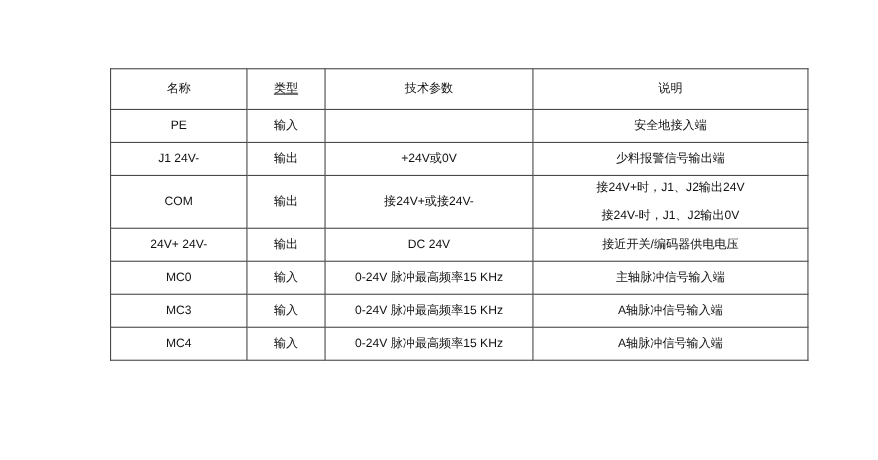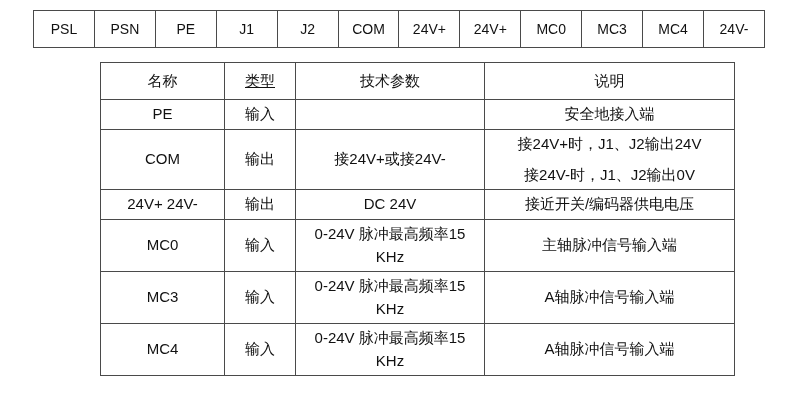--- a/index.html
+++ b/index.html
@@ -46,21 +46,21 @@
     top: 62px;
     width: 598px;
     border-collapse: collapse;
     table-layout: fixed;
   }
   .spec-table th,
   .spec-table td {
     border: 1px solid #4a4a4a;
     text-align: center;
     vertical-align: middle;
-    font-size: 15px;
+    font-size: 11px;
     color: #111;
     padding: 3px 4px;
     line-height: 1.5;
     font-weight: normal;
   }
   .spec-table thead td {
     height: 30px;
   }
   .spec-table tbody tr {
     height: 30px;
@@ -77,54 +77,42 @@
   .desc-two-lines span + span {
     margin-top: 8px;
   }
   .empty-cell { }
 </style>
 </head>
 <body>
 
 <div class="page">
 
-  <table class="terminal-strip">
-    <tbody>
-      <tr>
-        <td>PSL</td>
-        <td>PSN</td>
-        <td>PE</td>
-        <td>J1</td>
-        <td>J2</td>
-        <td>COM</td>
-        <td>24V+</td>
-        <td>24V+</td>
-        <td>MC0</td>
-        <td>MC3</td>
-        <td>MC4</td>
-        <td>24V-</td>
-      </tr>
-    </tbody>
-  </table>
 
   <table class="spec-table">
     <thead>
       <tr>
         <td class="col-name">名称</td>
         <td class="col-type">类型</td>
         <td class="col-param">技术参数</td>
         <td class="col-desc">说明</td>
       </tr>
     </thead>
     <tbody>
       <tr>
         <td>PE</td>
         <td>输入</td>
         <td class="empty-cell"></td>
         <td>安全地接入端</td>
+      </tr>
+      <tr>
+        <td>J1 24V-</td>
+        <td>输出</td>
+        <td>+24V或0V</td>
+        <td>少料报警信号输出端</td>
       </tr>
       <tr class="row-tall">
         <td>COM</td>
         <td>输出</td>
         <td>接24V+或接24V-</td>
         <td class="desc-two-lines">
           <span>接24V+时，J1、J2输出24V</span>
           <span>接24V-时，J1、J2输出0V</span>
         </td>
       </tr>

